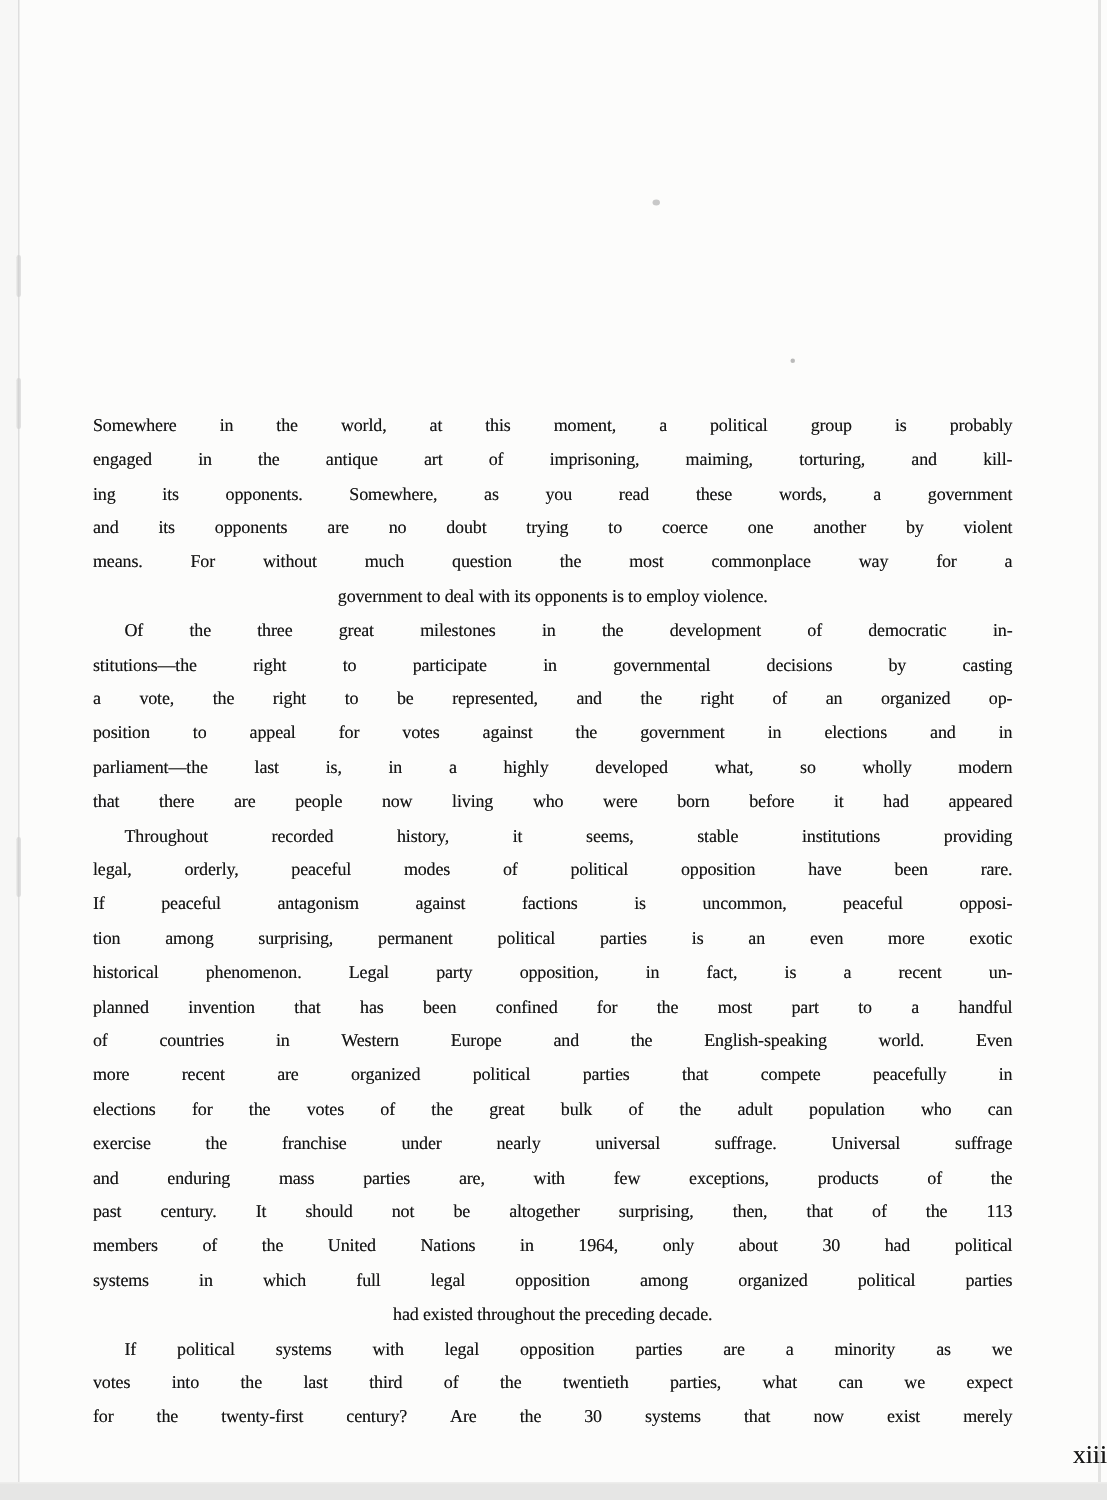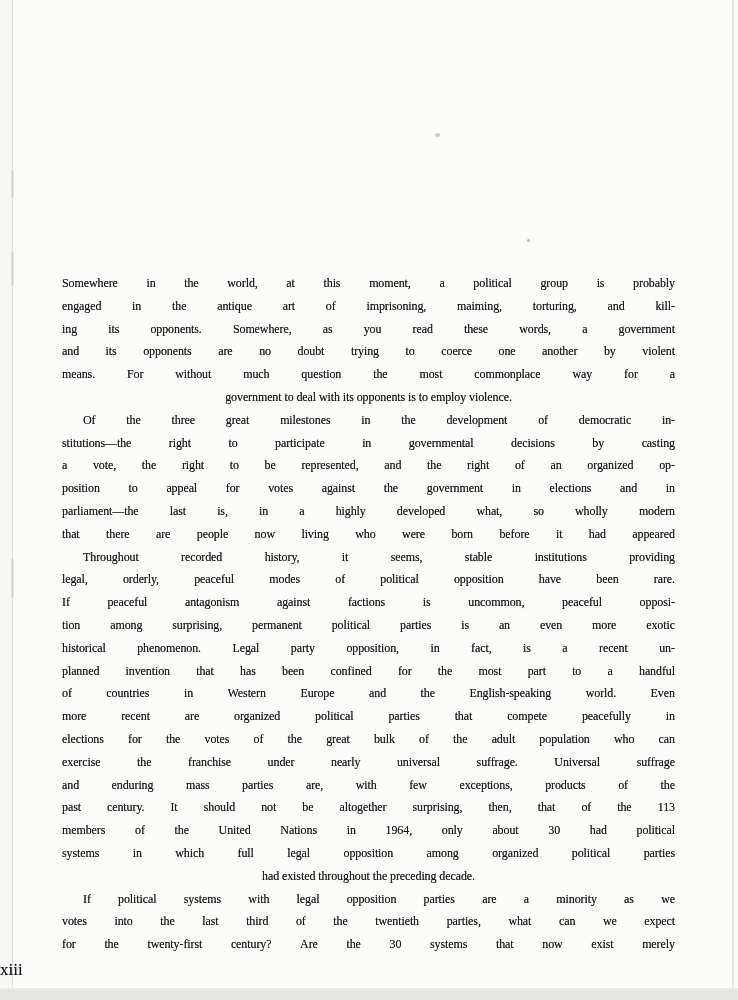--- a/index.html
+++ b/index.html
@@ -67,21 +67,21 @@
     white-space:nowrap;
   }
   .line.just{
     display:flex;justify-content:space-between;
   }
   .line.just span{flex:0 0 auto;}
   .line.left{text-align:center;}
   .line.indent{padding-left:21px;}
   .folio{
     position:absolute;top:960px;left:0;width:738px;
-    text-align:left;
+    text-align:right;
     font-size:17px;line-height:20px;
     text-shadow:0 0 .35px rgba(0,0,0,.55);
   }
 </style>
 </head>
 <body>
 
 <div class="scan">
   <div class="left-margin-strip"></div>
   <div class="gutter-line"></div>

